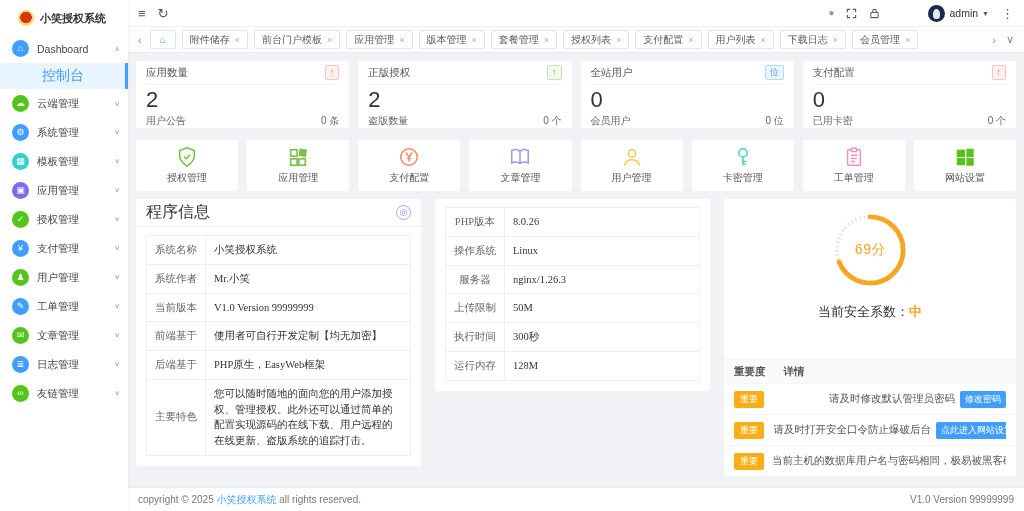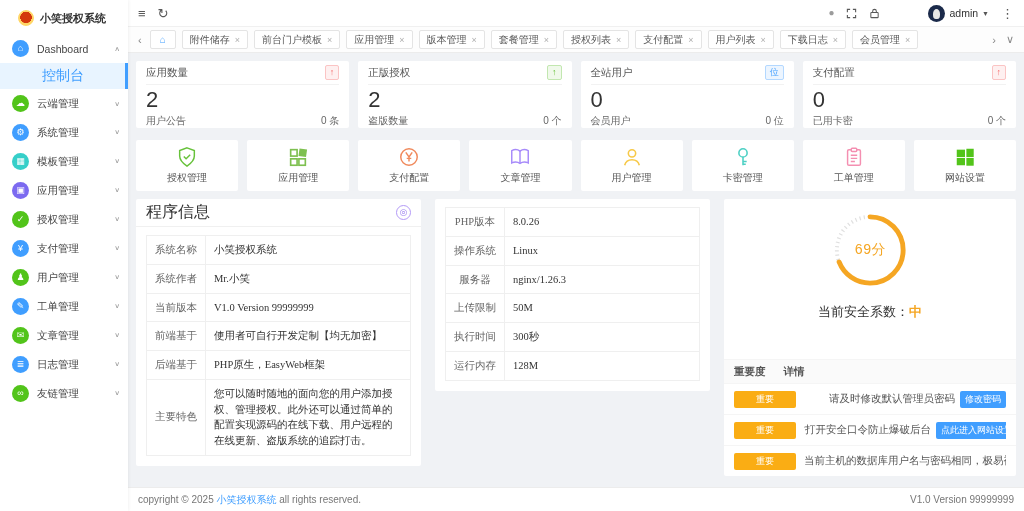--- a/index.html
+++ b/index.html
@@ -78,21 +78,21 @@
   .gauge-wrap { display:flex; flex-direction:column; align-items:center; padding:12px 0 4px 0; }
   .gauge { position:relative; width:78px; height:78px; }
   .gauge-score { position:absolute; inset:0; display:flex; align-items:center; justify-content:center; color:#f5a623; font-size:14px;font-family:Liberation Mono, monospace; }
   .sec-level { margin-top:14px; font-size:13px; color:#333; }
   .sec-level b { color:#f5a623; }
   .sec-gap { height:34px; }
 
   .sec-table { font-size:10.5px; }
   .sec-thead { display:flex; background:#fafafa; height:24px; align-items:center; padding:0 10px; color:#555; font-weight:bold; gap:18px; border-top:1px solid #f5f5f5; }
   .sec-row { display:flex; align-items:center; height:31px; padding:0 10px; border-top:1px solid #f5f5f5; white-space:nowrap; overflow:hidden; gap:8px; }
-  .sev { flex-shrink:0; color:#fff; font-size:9px; border-radius:2px; padding:2px 22px; }
+  .sev { flex-shrink:0; color:#fff; font-size:9px; border-radius:2px; padding:2px 6px; }
   .sev.warn { background:#faad14; }
   .sec-detail { flex:1; color:#555; overflow:hidden; display:flex; align-items:center; gap:5px; }
   .sec-detail.right { justify-content:flex-end; }
   .sec-btn { flex-shrink:0; background:#409eff; color:#fff; font-size:9px; border:none; border-radius:2px; padding:2px 5px; cursor:pointer; white-space:nowrap; }
   .sec-btn.clipped { margin-right:-30px; }
 
   .footer { height:24px; background:#fff; border-top:1px solid #ececec; display:flex; align-items:center; justify-content:space-between; padding:0 10px; font-size:10px; color:#777; }
   .footer a { color:#409eff; text-decoration:none; }
 </style>
 </head>

